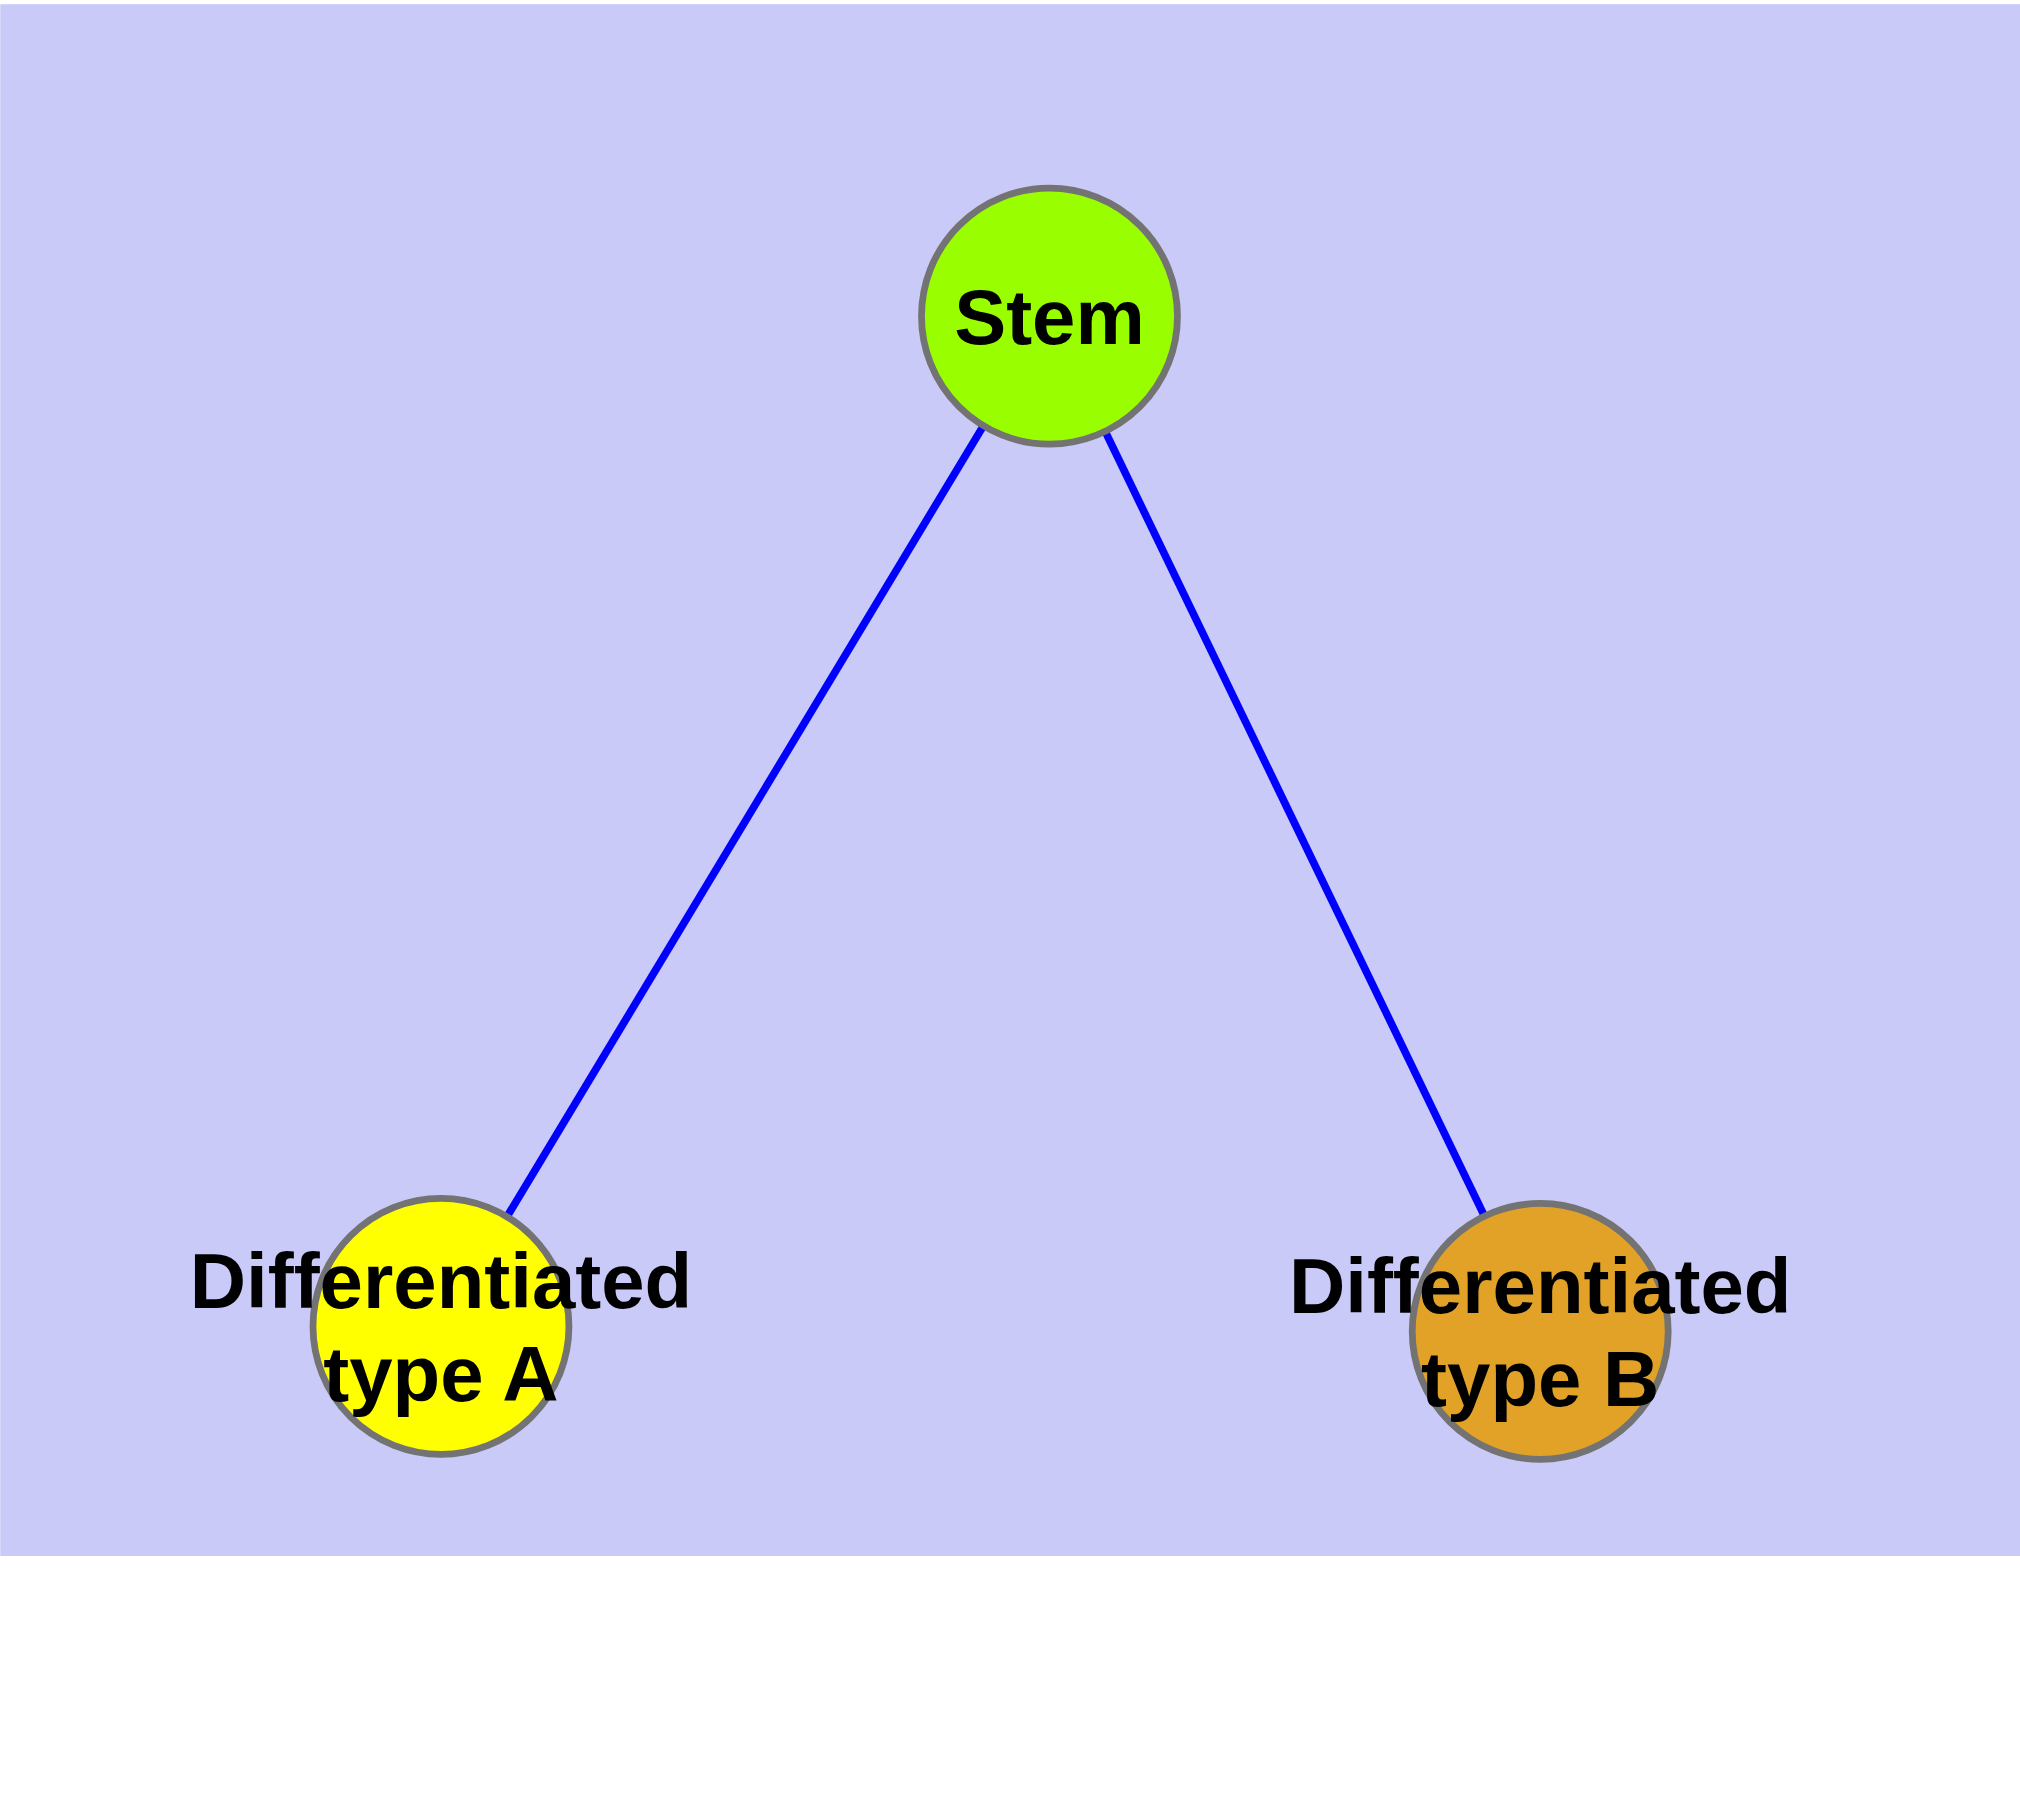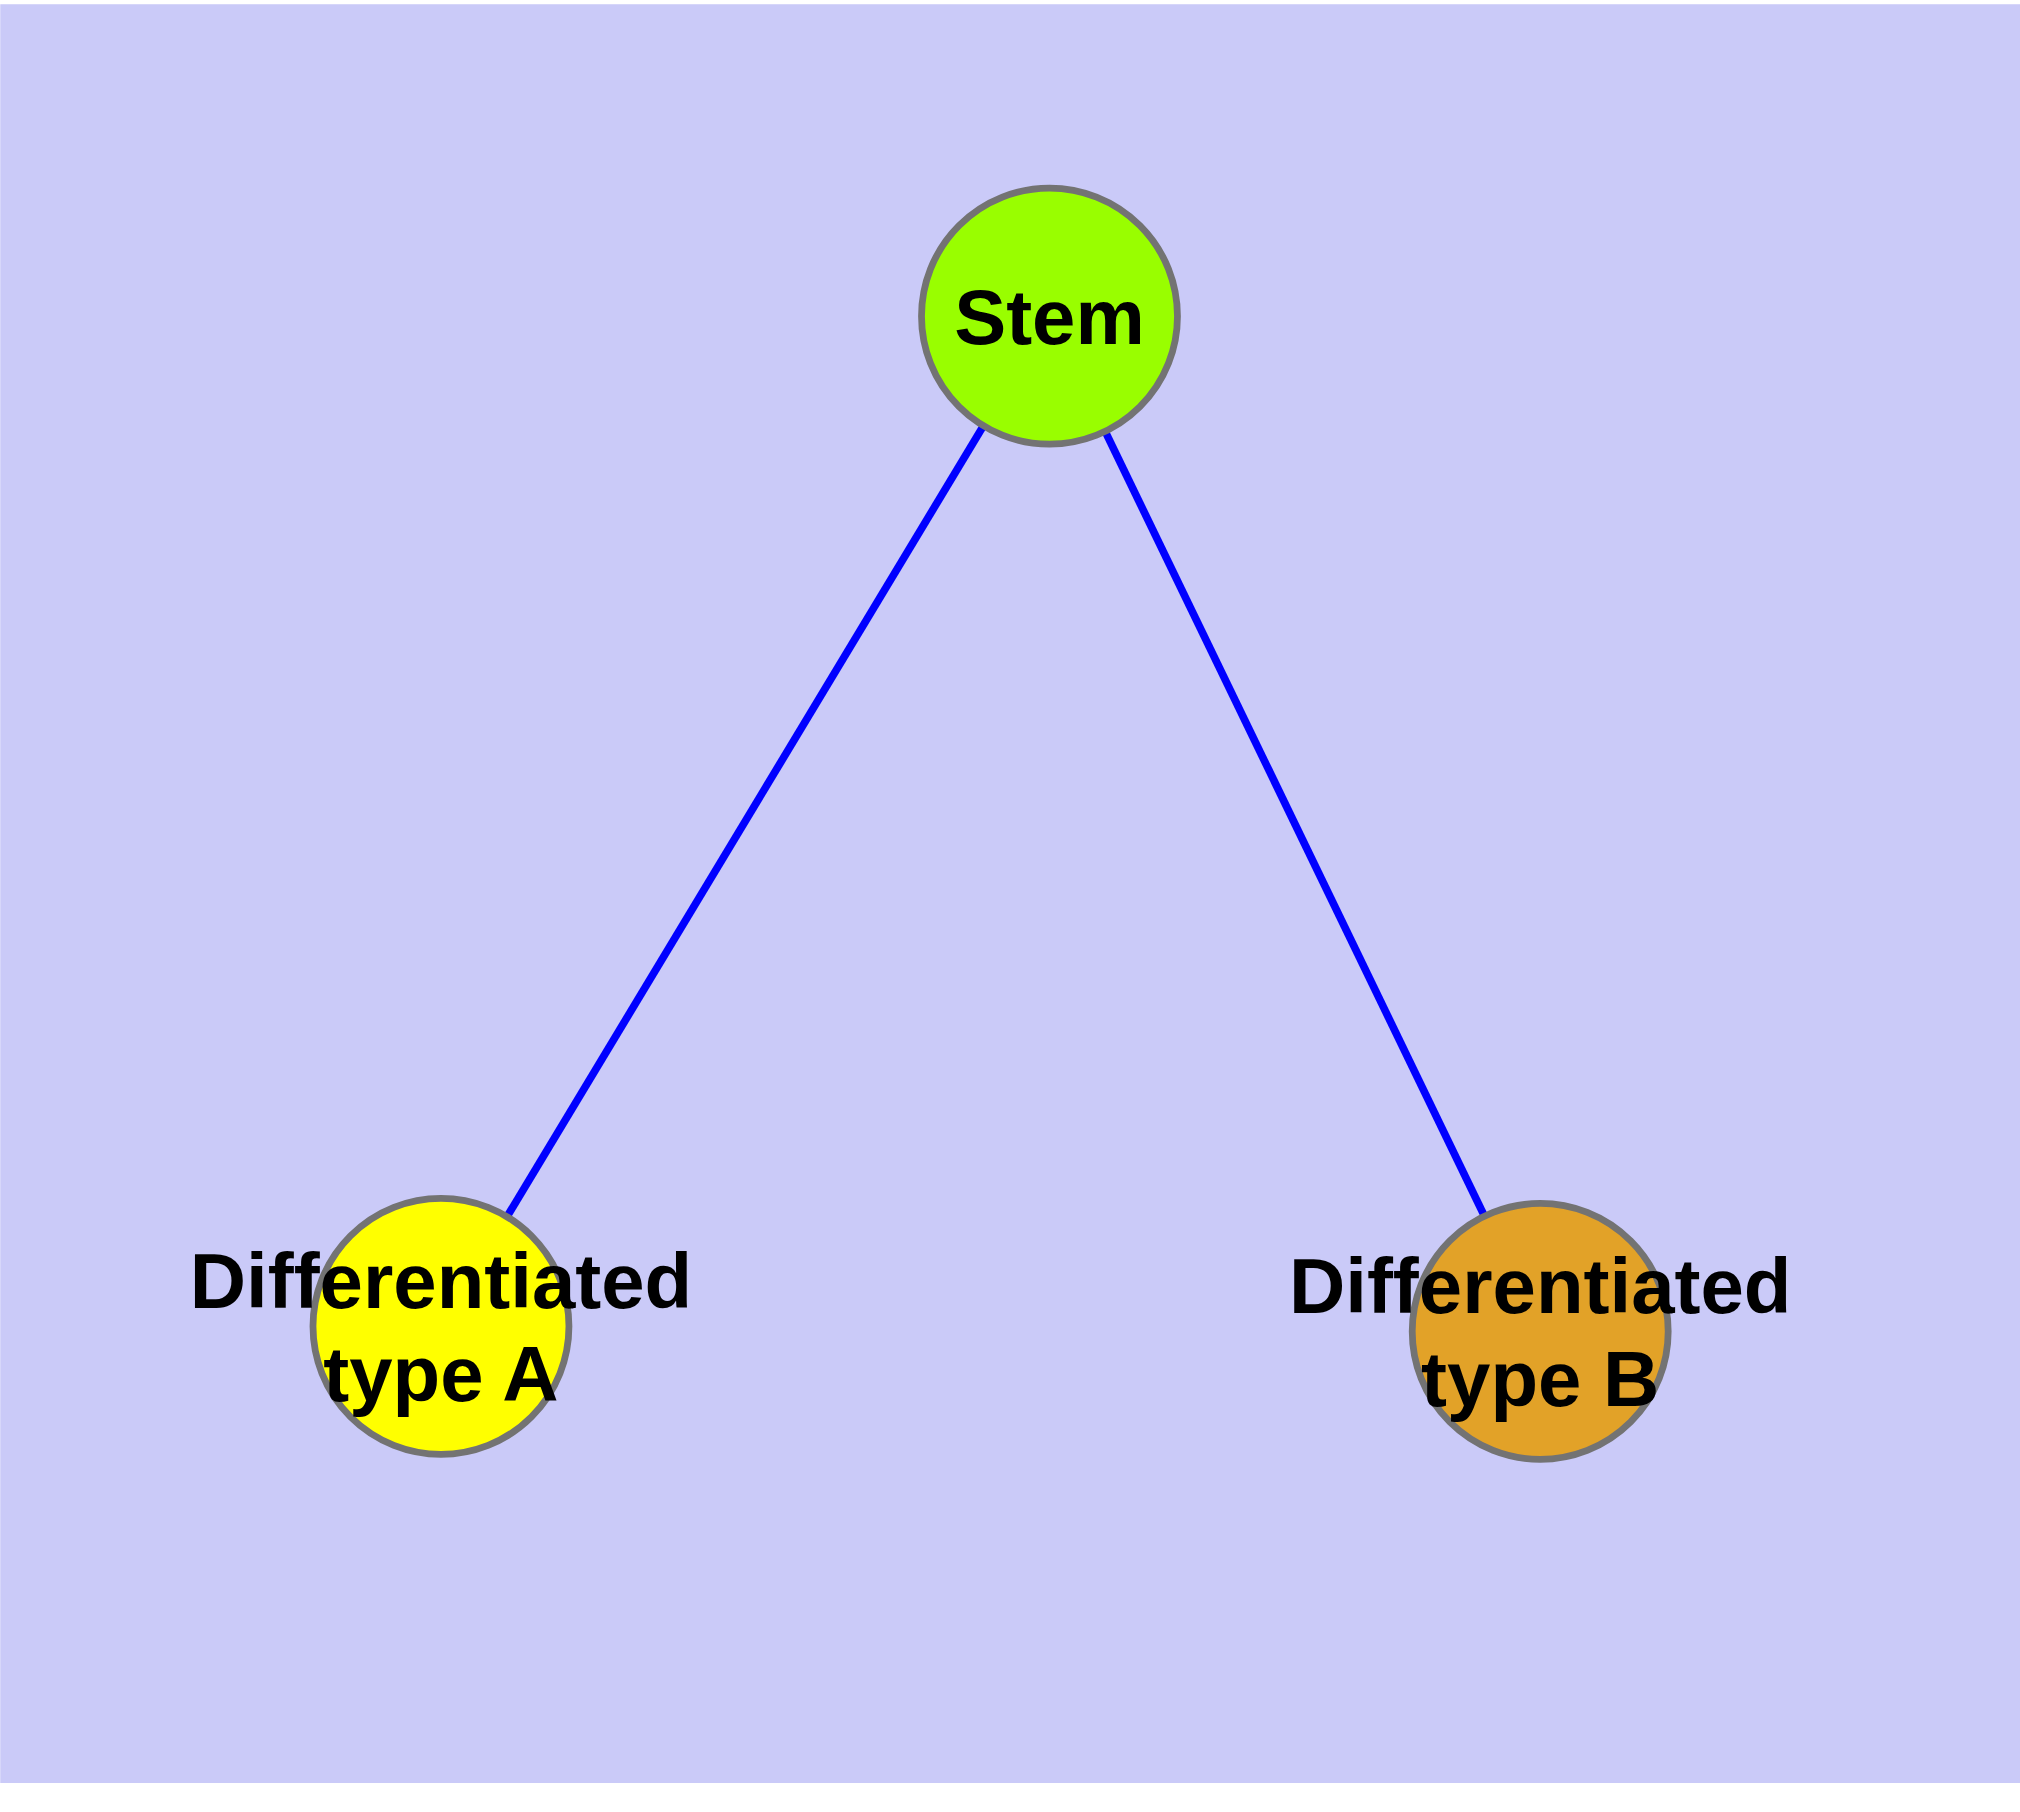--- a/index.html
+++ b/index.html
@@ -3,21 +3,21 @@
 <meta charset="utf-8">
 <style>
   html, body {
     margin: 0;
     padding: 0;
     background: #ffffff;
   }
   .page {
     position: relative;
     width: 2021px;
-    height: 1783px;
+    height: 1556px;
     background: #ffffff;
     overflow: hidden;
   }
   .page svg {
     display: block;
     position: absolute;
     top: 0;
     left: 0;
   }
   text {

